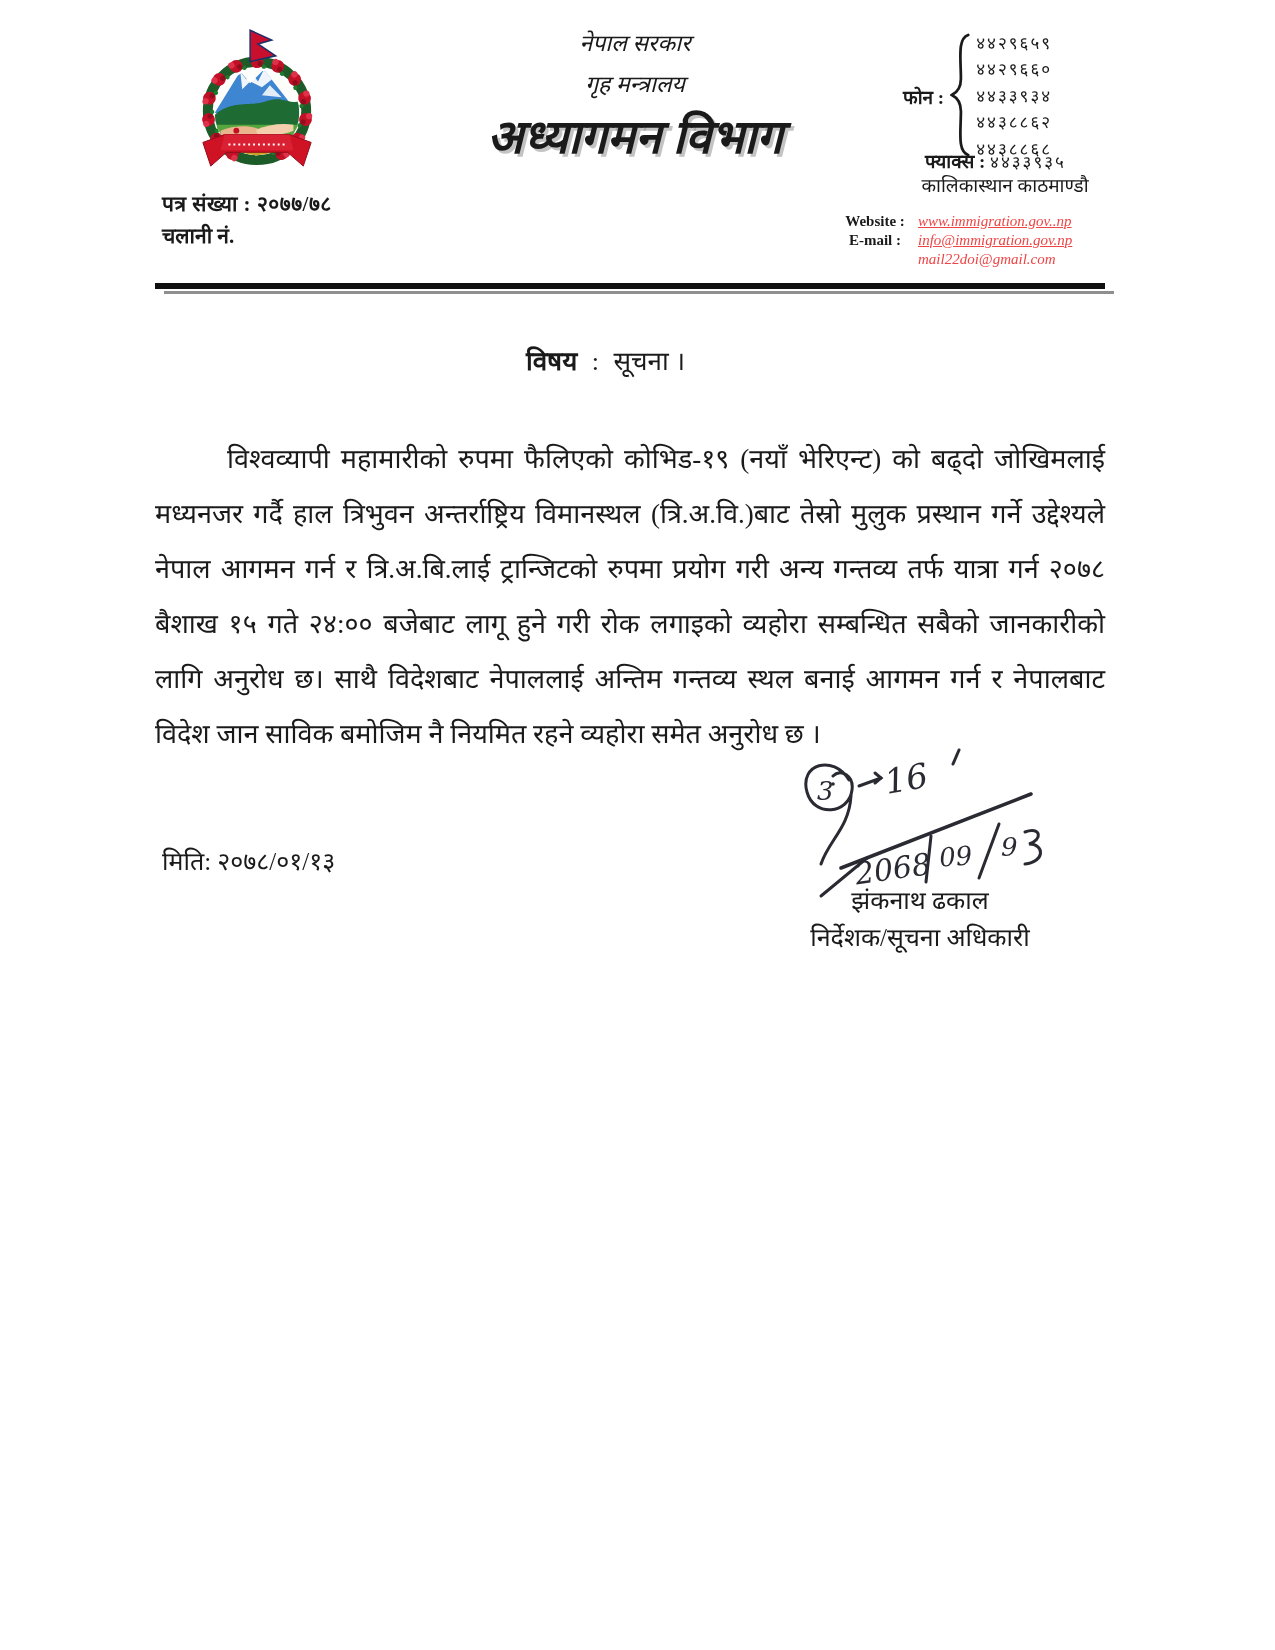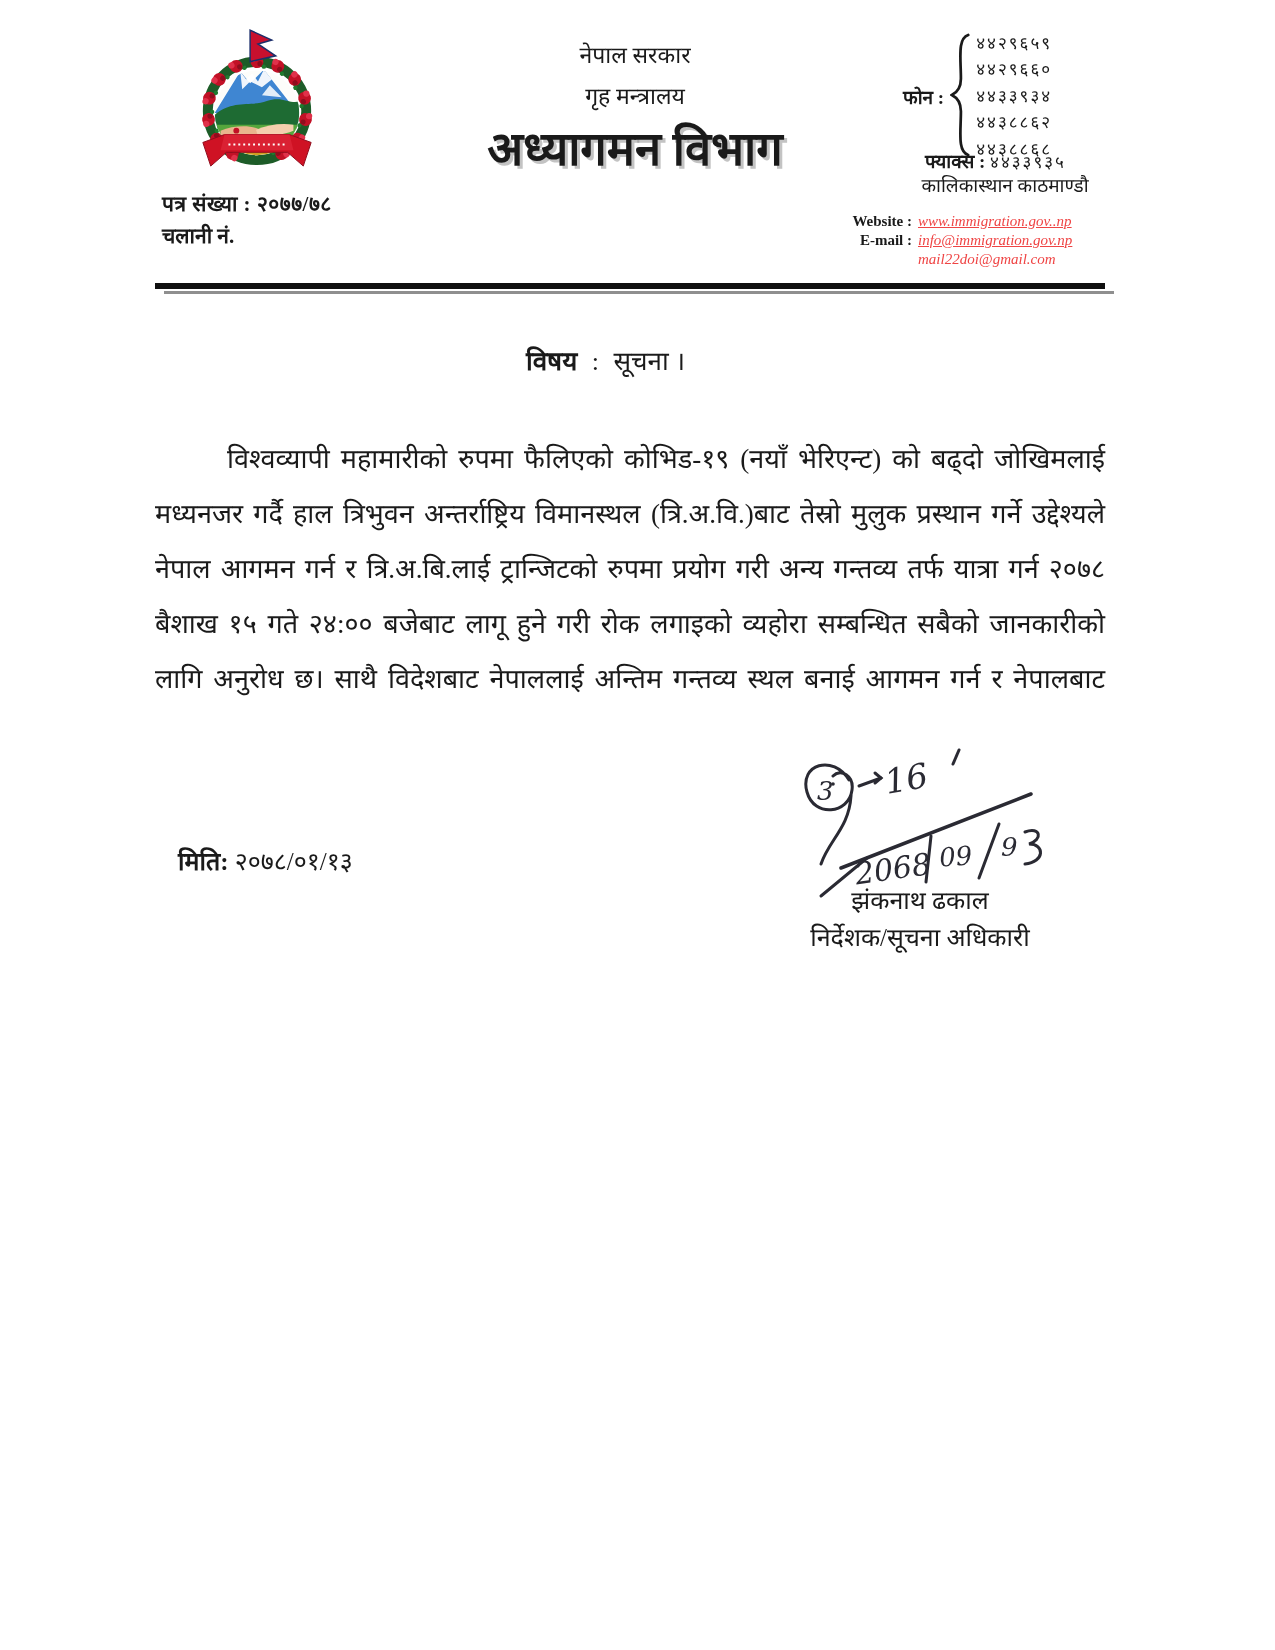--- a/index.html
+++ b/index.html
@@ -8,61 +8,61 @@
     font-family:"Liberation Serif","DejaVu Serif",serif;color:#1a1a1a;overflow:hidden;
   }
   .abs{position:absolute;}
 
   
   .emblem{left:193px;top:28px;width:128px;height:158px;}
   .letterno{left:162px;top:189px;font-size:21px;font-weight:600;letter-spacing:.5px;}
   .chalani{left:162px;top:221px;font-size:21px;font-weight:600;}
 
   
-  .center-head{left:375px;top:38px;width:520px;text-align:center;}
+  .center-head{left:375px;top:26px;width:520px;text-align:center;font-style:italic;}
   .gov{font-size:23px;}
   .ministry{font-size:23px;margin-top:9px;}
   .dept{font-size:47px;font-weight:700;margin-top:10px;line-height:56px;
         text-shadow:3px 3px 0 rgba(145,145,145,.55);}
   .dept-addr{font-size:23px;font-weight:700;margin-top:12px;}
 
   
   .phone-block{left:903px;top:26px;display:flex;align-items:center;}
   .phone-label{font-size:19px;font-weight:700;margin-right:6px;white-space:nowrap;}
   .brace-wrap{margin-right:6px;}
   .phone-list{font-size:17px;line-height:26.5px;letter-spacing:2px;}
   .fax-row{left:925px;top:148px;font-size:19px;}
   .fax-row .lbl{font-weight:700;}
   .fax-row .val{letter-spacing:2px;font-size:17px;}
   .right-addr{left:905px;top:172px;width:200px;text-align:center;font-size:19px;}
 
   .weblines{left:838px;top:212px;width:280px;font-size:15px;line-height:19px;}
   .webrow{display:grid;grid-template-columns:74px 1fr;column-gap:6px;}
-  .webrow .wl{font-weight:700;text-align:right;font-family:"Liberation Serif",serif;}
+  .webrow .wl{font-weight:700;text-align:center;font-family:"Liberation Serif",serif;}
   .weblink{color:#ef4444;font-style:italic;text-decoration:underline;}
   .webrow .indent{grid-column:2;}
 
   
   .rule1{left:155px;top:283px;width:950px;height:6px;background:#101010;}
   .rule2{left:164px;top:291px;width:950px;height:3px;background:#8f8f8f;}
 
   
   .subject{left:0;top:342px;width:1211px;text-align:center;font-size:26px;}
   .subject .s-label{font-weight:700;}
   .subject .s-sep{margin:0 8px;}
 
   
   .body-par{left:155px;top:436px;width:950px;font-size:27px;}
   .jline{height:55px;line-height:46px;text-align:justify;text-align-last:justify;white-space:normal;}
   .jline.first{padding-left:72px;}
   .jline.last{text-align-last:left;}
 
   
   .dateline{left:162px;top:843px;font-size:25px;}
-  .dateline .d-label{font-weight:700;margin-left:16px;}
+  .dateline .d-label{font-weight:400;}
   .sig-svg{left:763px;top:736px;}
   .signer{left:720px;top:882px;width:400px;text-align:center;font-size:25px;line-height:37px;}
 </style>
 </head>
 <body>
 
 <div id="page">
 
   <div class="abs emblem">
     <svg width="128" height="158" viewBox="0 0 130 160">
@@ -170,20 +170,21 @@
     <span class="s-sep">:</span>
     <span class="s-value">सूचना ।</span>
   </div>
 
   <div class="abs body-par">
     <div class="jline first">विश्वव्यापी महामारीको रुपमा फैलिएको कोभिड-१९ (नयाँ भेरिएन्ट) को बढ्दो जोखिमलाई</div>
     <div class="jline">मध्यनजर गर्दै हाल त्रिभुवन अन्तर्राष्ट्रिय विमानस्थल (त्रि.अ.वि.)बाट तेस्रो मुलुक प्रस्थान गर्ने उद्देश्यले</div>
     <div class="jline">नेपाल आगमन गर्न र त्रि.अ.बि.लाई ट्रान्जिटको रुपमा प्रयोग गरी अन्य गन्तव्य तर्फ यात्रा गर्न २०७८</div>
     <div class="jline">बैशाख १५ गते २४:०० बजेबाट लागू हुने गरी रोक लगाइको व्यहोरा सम्बन्धित सबैको जानकारीको</div>
     <div class="jline">लागि अनुरोध छ। साथै विदेशबाट नेपाललाई अन्तिम गन्तव्य स्थल बनाई आगमन गर्न र नेपालबाट</div>
+    <div class="jline last">विदेश जान साविक बमोजिम नै नियमित रहने व्यहोरा समेत अनुरोध छ ।</div>
   </div>
 
   <div class="abs dateline">
     <span class="d-label">मिति:</span>
     <span class="d-value">२०७८/०१/१३</span>
   </div>
 
   <div class="abs sig-svg">
     <svg width="310" height="175" viewBox="0 0 310 175" fill="none" style="font-family:'DejaVu Serif',serif;font-style:italic;">
       <g stroke="#2a2a33" stroke-width="3" stroke-linecap="round" fill="none">

